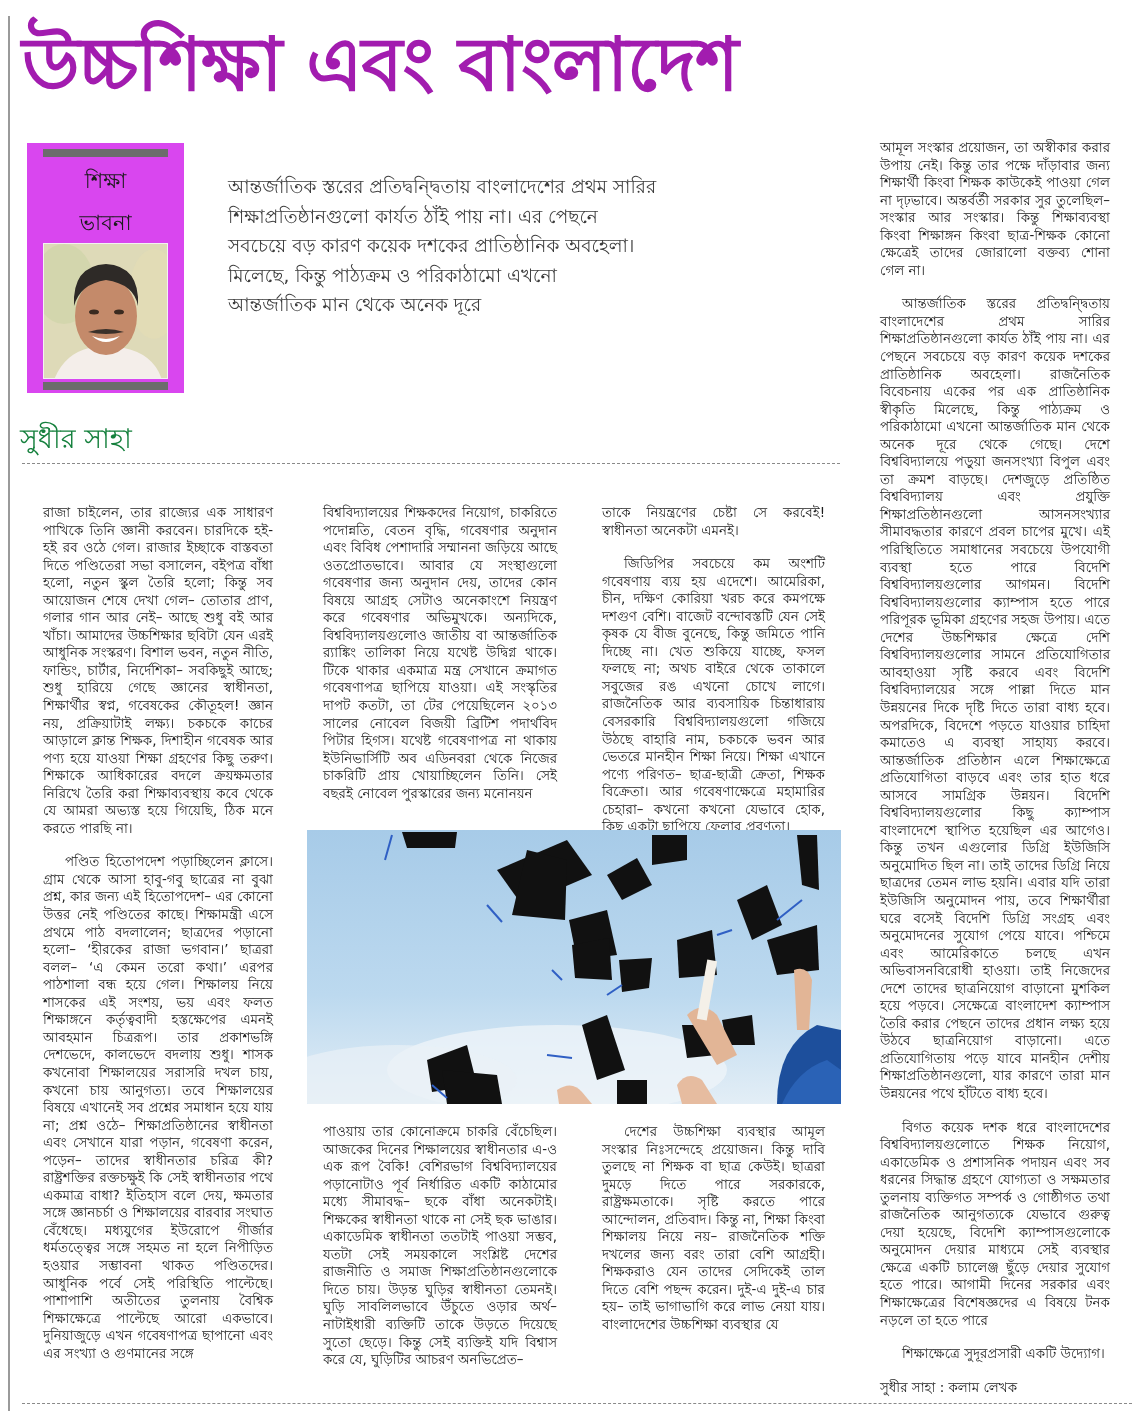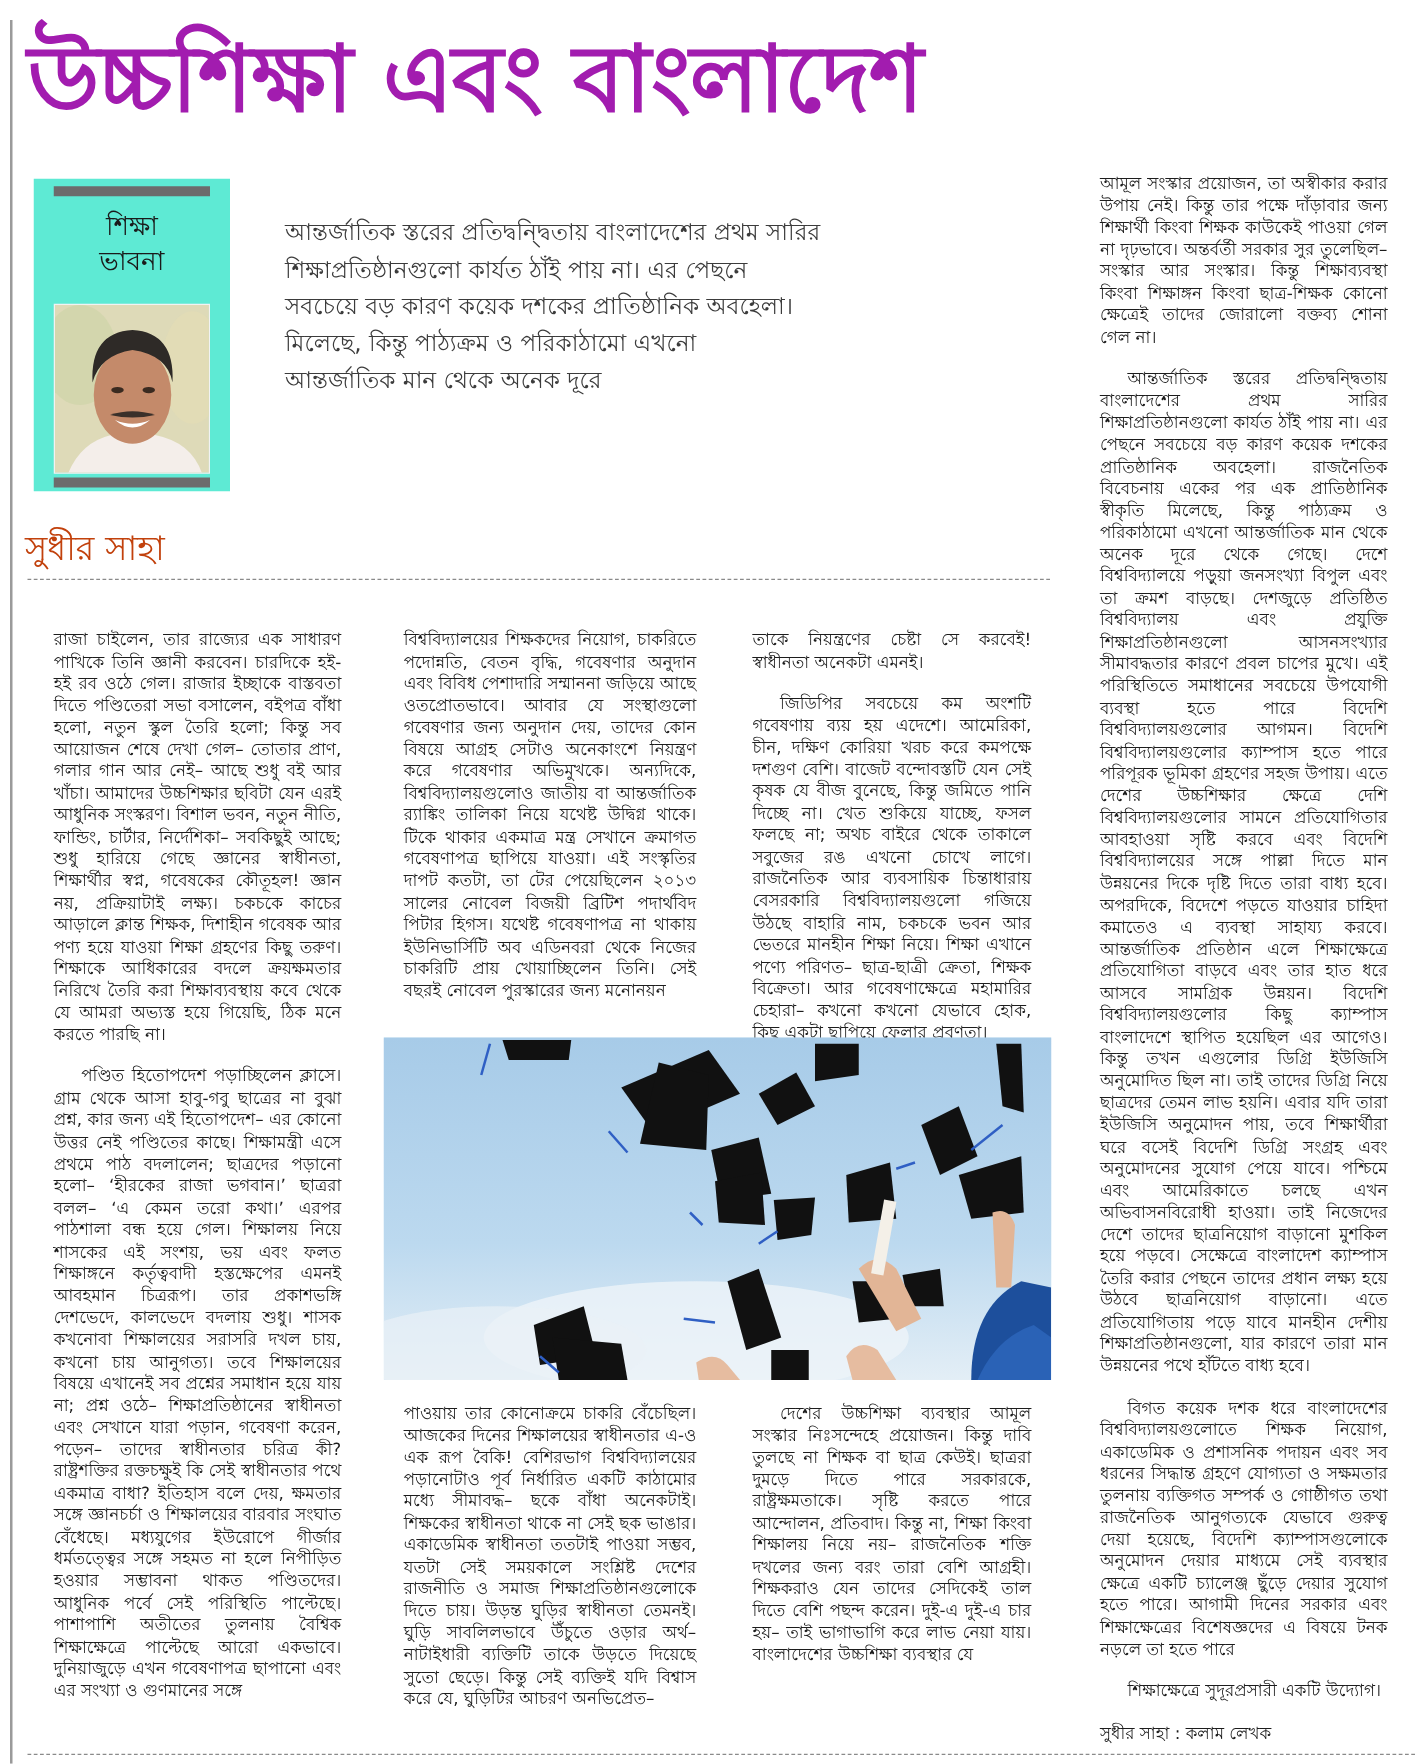--- a/index.html
+++ b/index.html
@@ -5,34 +5,34 @@
   * { box-sizing: border-box; margin: 0; padding: 0; }
   html, body { width: 1135px; height: 1411px; background: #ffffff; overflow: hidden; }
   body { position: relative; font-family: "DejaVu Sans", "Liberation Sans", sans-serif; color: #1a1a1a; }
 
   .left-rule { position: absolute; left: 8px; top: 16px; width: 2px; height: 1395px; background: #9a9a9a; }
 
   .headline { position: absolute; left: 22px; top: 14px; width: 820px; height: 100px;
     font-family: "DejaVu Sans", sans-serif; font-weight: bold; font-size: 74px; line-height: 100px;
     color: #a21caf; letter-spacing: -1px; white-space: nowrap; }
 
-  .column-box { position: absolute; left: 27px; top: 143px; width: 157px; height: 250px; background: #5eead4; }
+  .column-box { position: absolute; left: 27px; top: 143px; width: 157px; height: 250px; background: #d946ef; }
   .column-box .bar { position: absolute; left: 16px; width: 125px; height: 8px; background: #6c6c6c; }
   .column-box .bar.top { top: 6px; }
   .column-box .bar.bottom { top: 239px; }
   .column-box .tag { position: absolute; left: 0; width: 157px; text-align: center; font-size: 21px; color: #1a1a1a; }
   .column-box .tag.l1 { top: 22px; }
-  .column-box .tag.l2 { top: 50px; font-family: Liberation Mono, monospace; }
+  .column-box .tag.l2 { top: 64px; font-family: Liberation Mono, monospace; }
   .portrait { position: absolute; left: 16px; top: 100px; width: 125px; height: 136px; border: 1px solid #f2f2f2;
     background: linear-gradient(180deg, #e5e0c0 0%, #dcd9b4 40%, #efe9dc 100%); overflow: hidden; }
 
   .deck { position: absolute; left: 228px; top: 172px; width: 560px; font-size: 18.5px; line-height: 29.5px; color: #3b3b3b; }
   .deck p { white-space: nowrap; }
 
-  .byline-big { position: absolute; left: 20px; top: 418px; font-size: 27px; color: #c2410c; font-weight: normal; }
+  .byline-big { position: absolute; left: 20px; top: 418px; font-size: 27px; color: #15803d; font-weight: normal; }
 
   .dash { position: absolute; height: 0; border-top: 1.5px dashed #8a8a8a; }
 
   .col { position: absolute; font-size: 13.4px; line-height: 17.55px; color: #1c1c1c; text-align: justify; }
   .col p { margin: 16px; }
   .col p.indent { text-indent: 22px; }
   .col1 { left: 27px; top: 488px; width: 262px; }
   .col2 { left: 307px; top: 488px; width: 266px; }
   .col3 { left: 586px; top: 488px; width: 255px; }
   .col2b { left: 307px; top: 1107px; width: 266px; }

